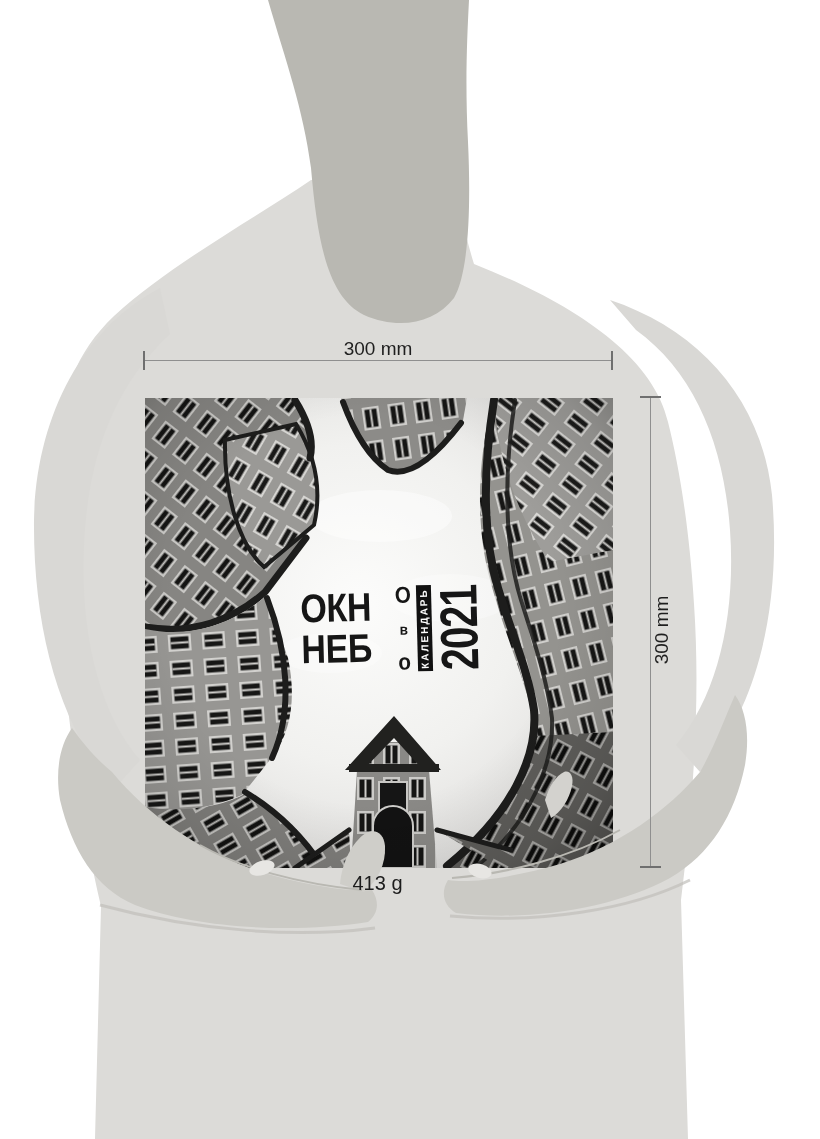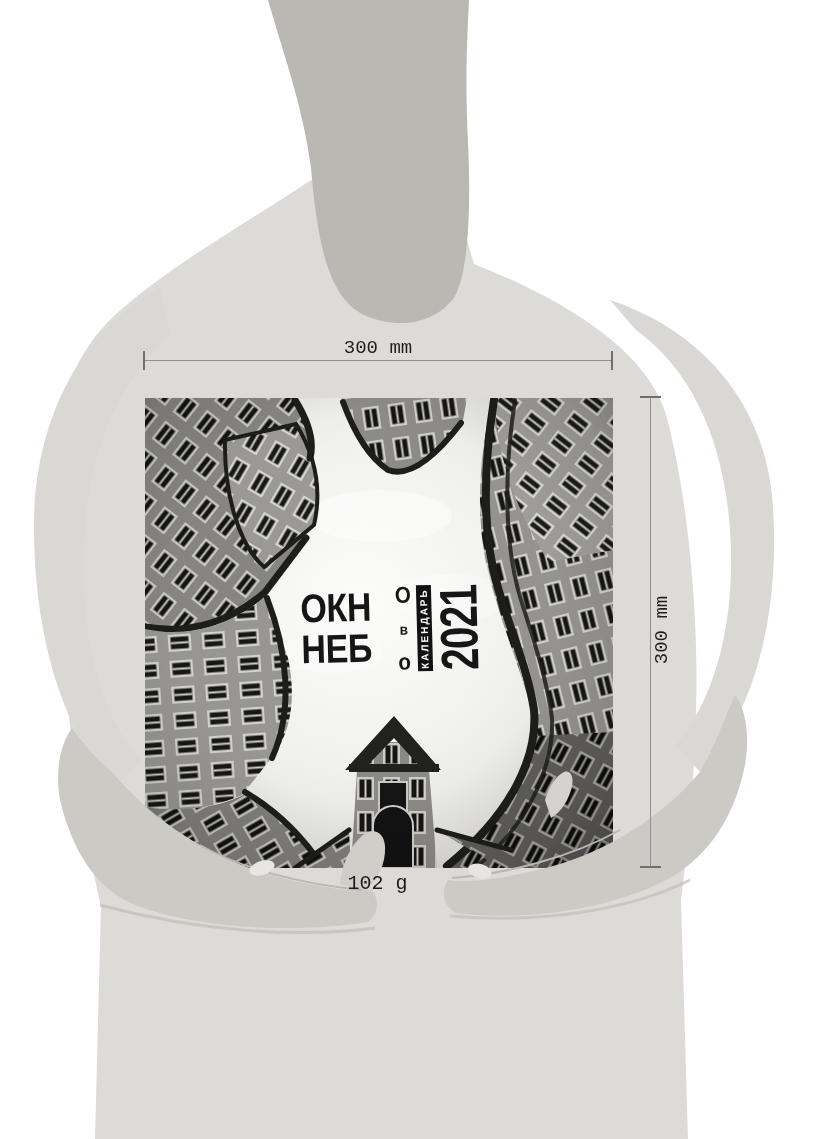--- a/index.html
+++ b/index.html
@@ -22,21 +22,21 @@
   .small-col .cap{font-weight:bold;font-size:23px;line-height:19px;}
   .small-col .prep{font-weight:bold;font-size:15px;line-height:13px;}
   .vbox{display:flex;align-items:center;justify-content:center;overflow:visible;}
   .vspan{transform:rotate(-90deg);white-space:nowrap;display:block;}
   .strip{width:15px;height:86px;background:#111111;}
   .strip .vspan{color:#ffffff;font-size:10px;font-weight:bold;letter-spacing:2px;}
   .yearbox{width:48px;height:86px;}
   .yearbox .vspan{font-size:40px;font-weight:bold;letter-spacing:-1px;transform:rotate(-90deg) scale(1,1.32);}
 
   
-  .anno{z-index:4;color:#1f1f1f;font-family:Liberation Mono, monospace;}
+  .anno{z-index:4;color:#1f1f1f;}
   .dim-w{position:absolute;left:143px;top:339px;width:470px;height:30px;}
   .dim-w .lbl{text-align:center;font-size:19px;line-height:19px;}
   .dim-w .line{position:absolute;left:0;right:0;top:21px;height:1px;background:#8f8f8f;}
   .dim-w .tick{position:absolute;top:12px;width:2px;height:19px;background:#6f6f6f;}
   .dim-w .tick.l{left:0;} .dim-w .tick.r{right:0;}
   .dim-h-line{position:absolute;left:650px;top:397px;width:1px;height:471px;background:#8f8f8f;z-index:4;}
   .dim-h-tick{position:absolute;left:640px;width:21px;height:2px;background:#6f6f6f;z-index:4;}
   .dim-h-tick.t{top:396px;} .dim-h-tick.b{top:866px;}
   .dim-h-label{position:absolute;left:649px;top:555px;width:26px;height:150px;z-index:4;font-size:19px;}
   .weight{position:absolute;left:330px;top:872px;width:95px;text-align:center;font-size:20px;z-index:4;color:#1c1c1c;}
@@ -218,15 +218,15 @@
     <div class="tick r"></div>
   </div>
 
   <div class="dim-h-line"></div>
   <div class="dim-h-tick t"></div>
   <div class="dim-h-tick b"></div>
   <div class="dim-h-label vbox anno">
     <span class="vspan">300 mm</span>
   </div>
 
-  <div class="weight anno">102 g</div>
+  <div class="weight anno">413 g</div>
 
 </div>
 
 </body></html>

